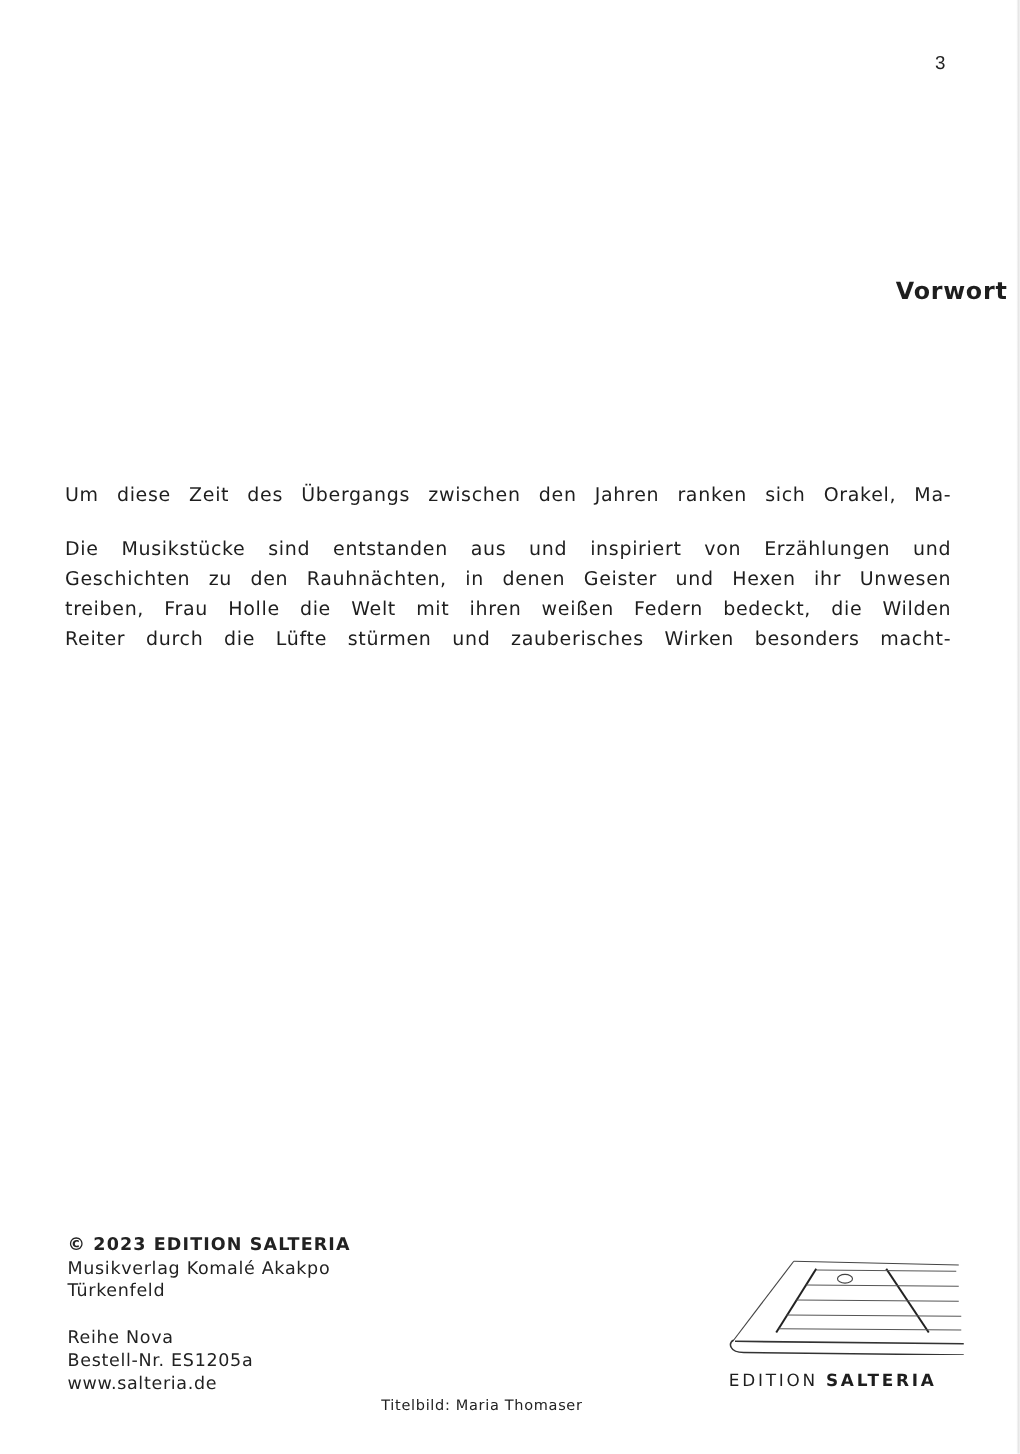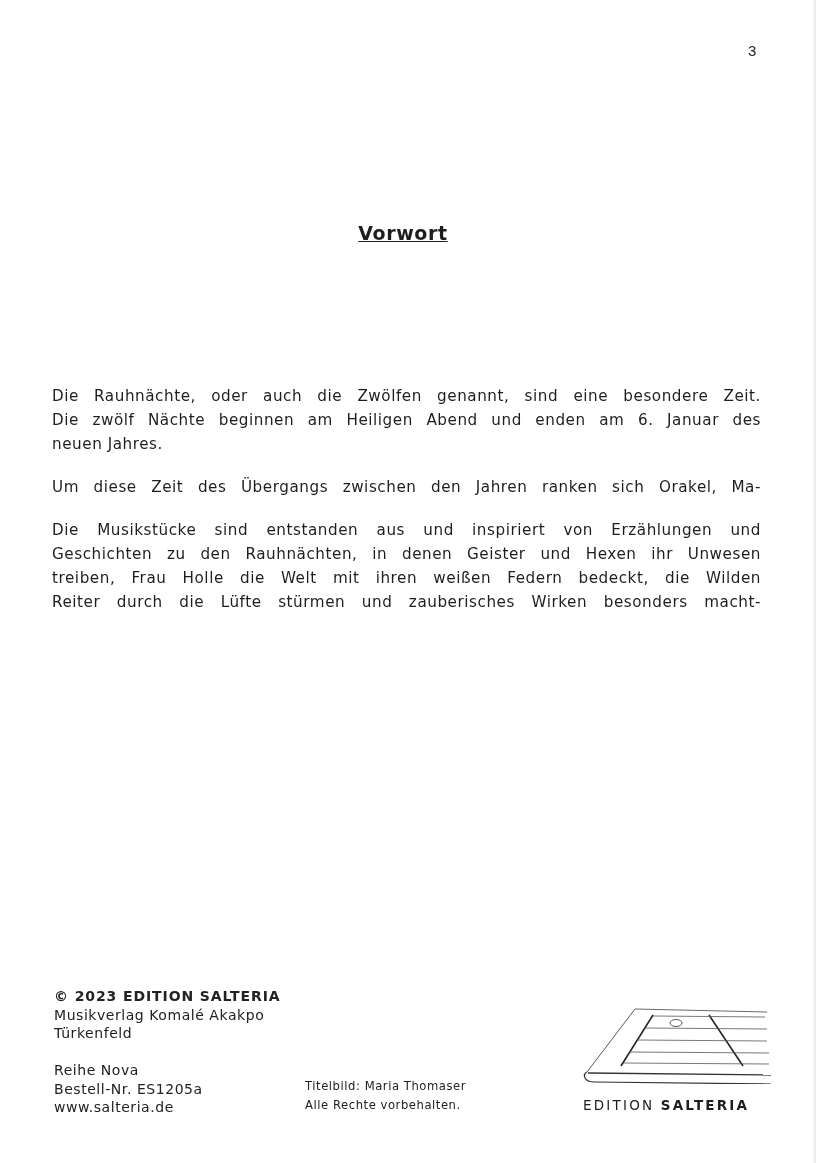--- a/index.html
+++ b/index.html
@@ -29,27 +29,26 @@
       left: 748px;
       font-family: "Liberation Sans", sans-serif;
       font-size: 15px;
       color: #222;
     }
     .title {
       position: absolute;
       top: 222px;
       left: 0;
       width: 806px;
-      text-align: center;
+      text-align: right;
       font-family: "DejaVu Sans", sans-serif;
       font-size: 19px;
       font-weight: bold;
       letter-spacing: 0.6px;
       color: #1e1e1e;
-      text-decoration: underline;
     }
     .body-text {
       position: absolute;
       top: 384px;
       left: 52px;
       width: 720px;
       font-family: "DejaVu Sans", sans-serif;
       font-size: 15.2px;
       line-height: 24px;
       letter-spacing: 0.55px;
@@ -86,21 +85,21 @@
     .credits {
       position: absolute;
       top: 1077px;
       left: 305px;
       font-family: "DejaVu Sans", sans-serif;
       font-size: 11.6px;
       line-height: 18.5px;
       letter-spacing: 0.55px;
       color: #222;
     }
-    .credits .line { display: block; }
+    .credits .line { display: block; margin-top: 38px; }
     .logo {
       position: absolute;
       top: 1004px;
       left: 583px;
       width: 190px;
       height: 80px;
     }
     .logo-text {
       position: absolute;
       top: 1097px;
@@ -116,25 +115,20 @@
 </head>
 <body>
 
 <div class="page-edge"></div>
 
 <div class="page-number">3</div>
 
 <h1 class="title" style="margin:0;">Vorwort</h1>
 
 <div class="body-text">
-  <p>
-    <span class="line justify">Die Rauhnächte, oder auch die Zwölfen genannt, sind eine besondere Zeit.</span>
-    <span class="line justify">Die zwölf Nächte beginnen am Heiligen Abend und enden am 6. Januar des</span>
-    <span class="line">neuen Jahres.</span>
-  </p>
   <p>
     <span class="line justify">Um diese Zeit des Übergangs zwischen den Jahren ranken sich Orakel, Ma-</span>
   </p>
   <p>
     <span class="line justify">Die Musikstücke sind entstanden aus und inspiriert von Erzählungen und</span>
     <span class="line justify">Geschichten zu den Rauhnächten, in denen Geister und Hexen ihr Unwesen</span>
     <span class="line justify">treiben, Frau Holle die Welt mit ihren weißen Federn bedeckt, die Wilden</span>
     <span class="line justify">Reiter durch die Lüfte stürmen und zauberisches Wirken besonders macht-</span>
   </p>
 </div>

